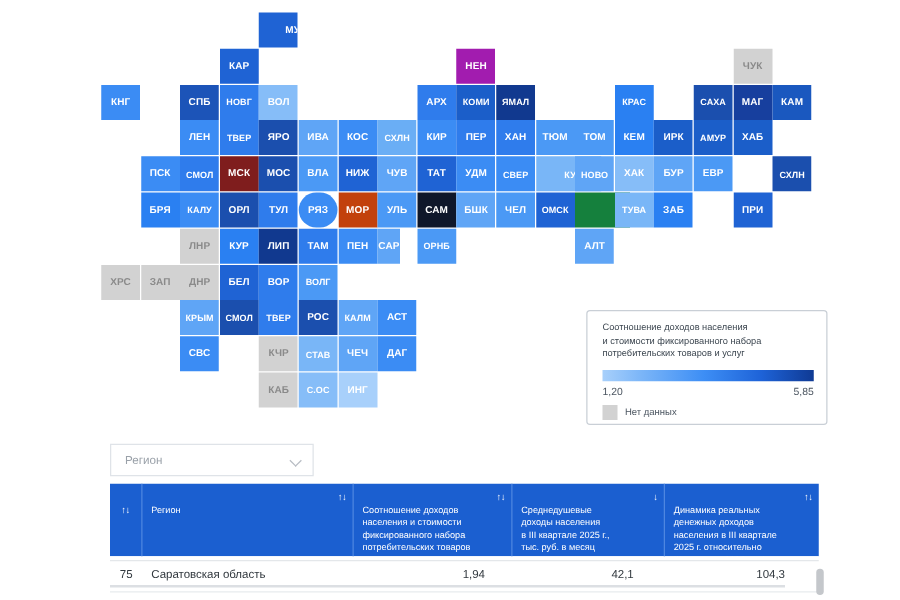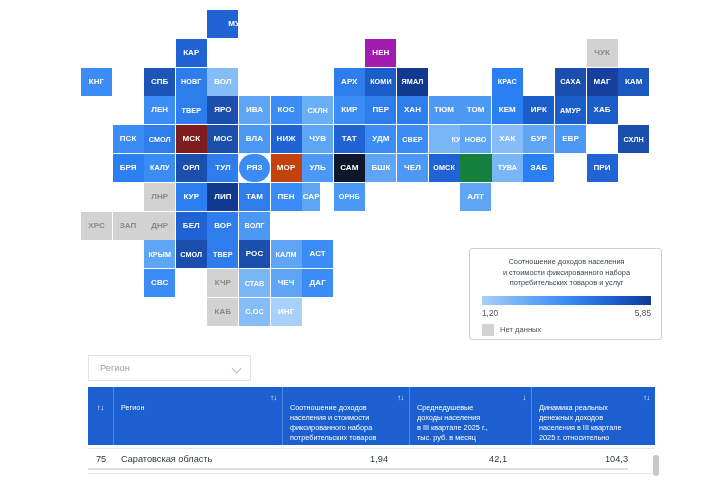--- a/index.html
+++ b/index.html
@@ -39,21 +39,20 @@
     border:1px solid #c9cfd6;
     border-radius:3px;
     padding:8px 10px 8px 12px;
   }
   #legend-title {
     font-size:7.4px;
     color:#3c4650;
     line-height:1.42;
     margin:0 0 7px 0;
     white-space:pre-line;
-    text-align:center;
   }
   #legend-gradient {
     height:9px;
     background: linear-gradient(to right, #a8d0fb 0%, #7cb6f8 18%, #3d8ef5 48%, #1e63d8 75%, #0f3a94 100%);
   }
   #legend-scale {
     display:flex; justify-content:space-between;
     font-size:8.3px; color:#4b5560;
     margin-top:3px;
   }

